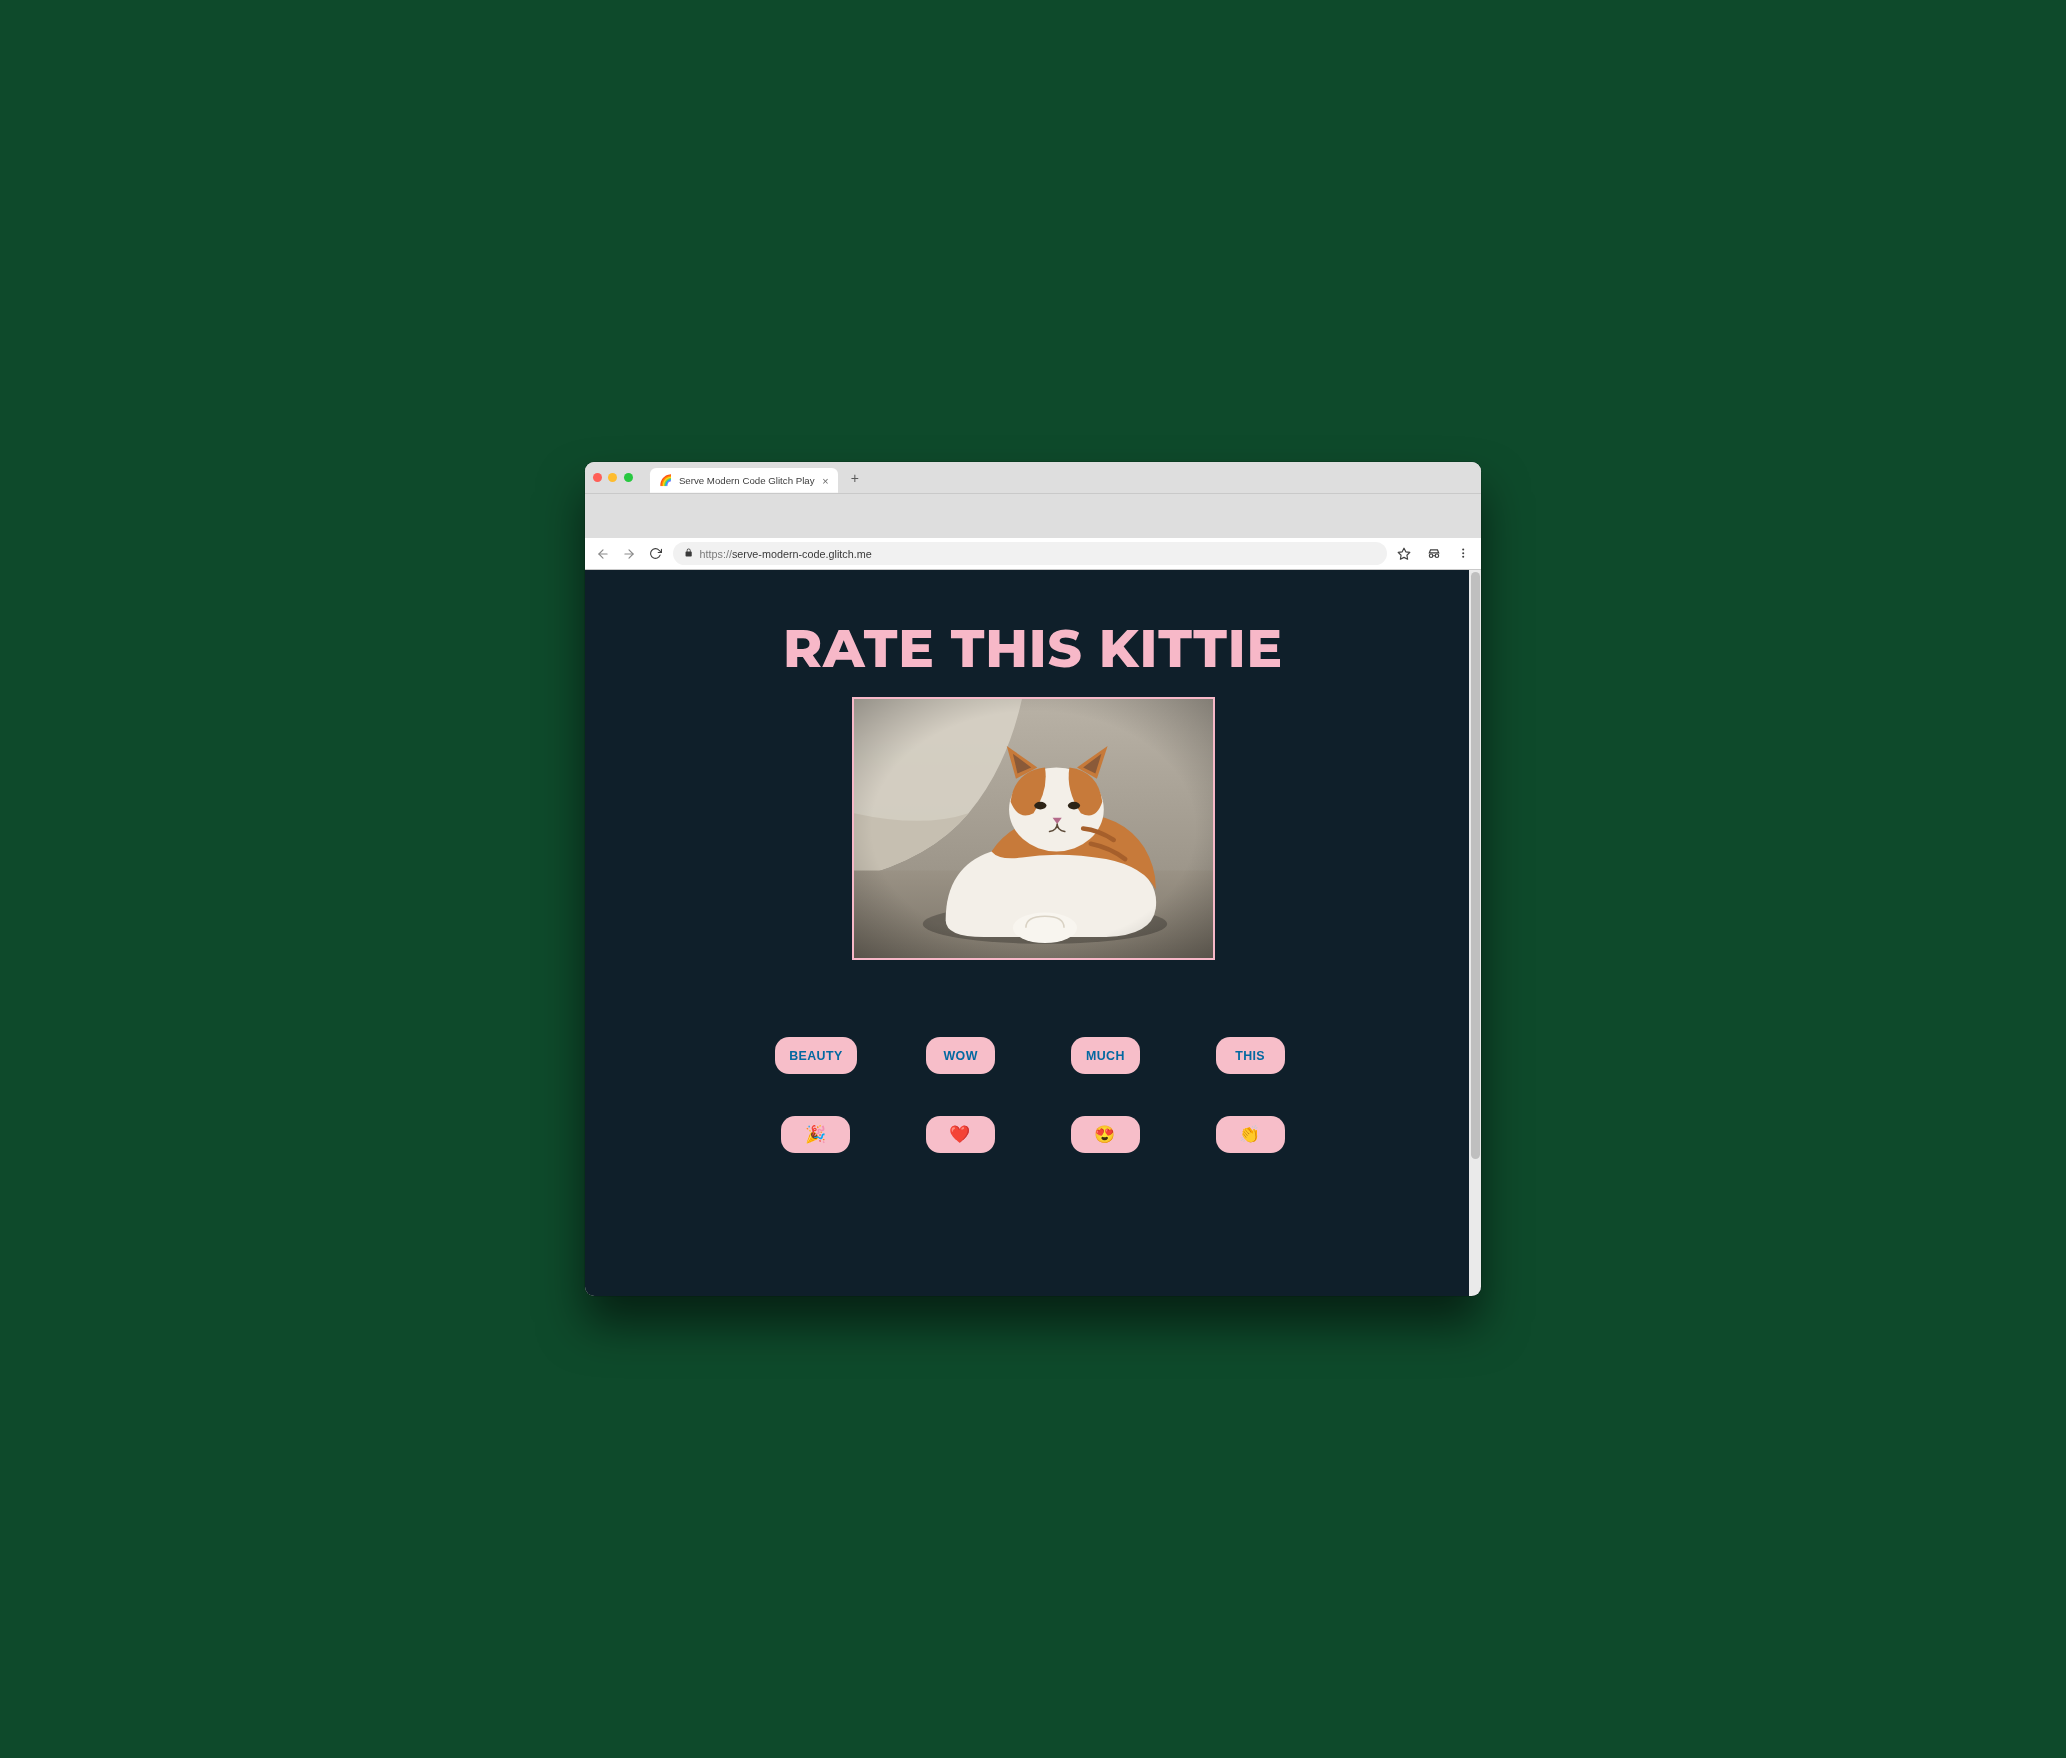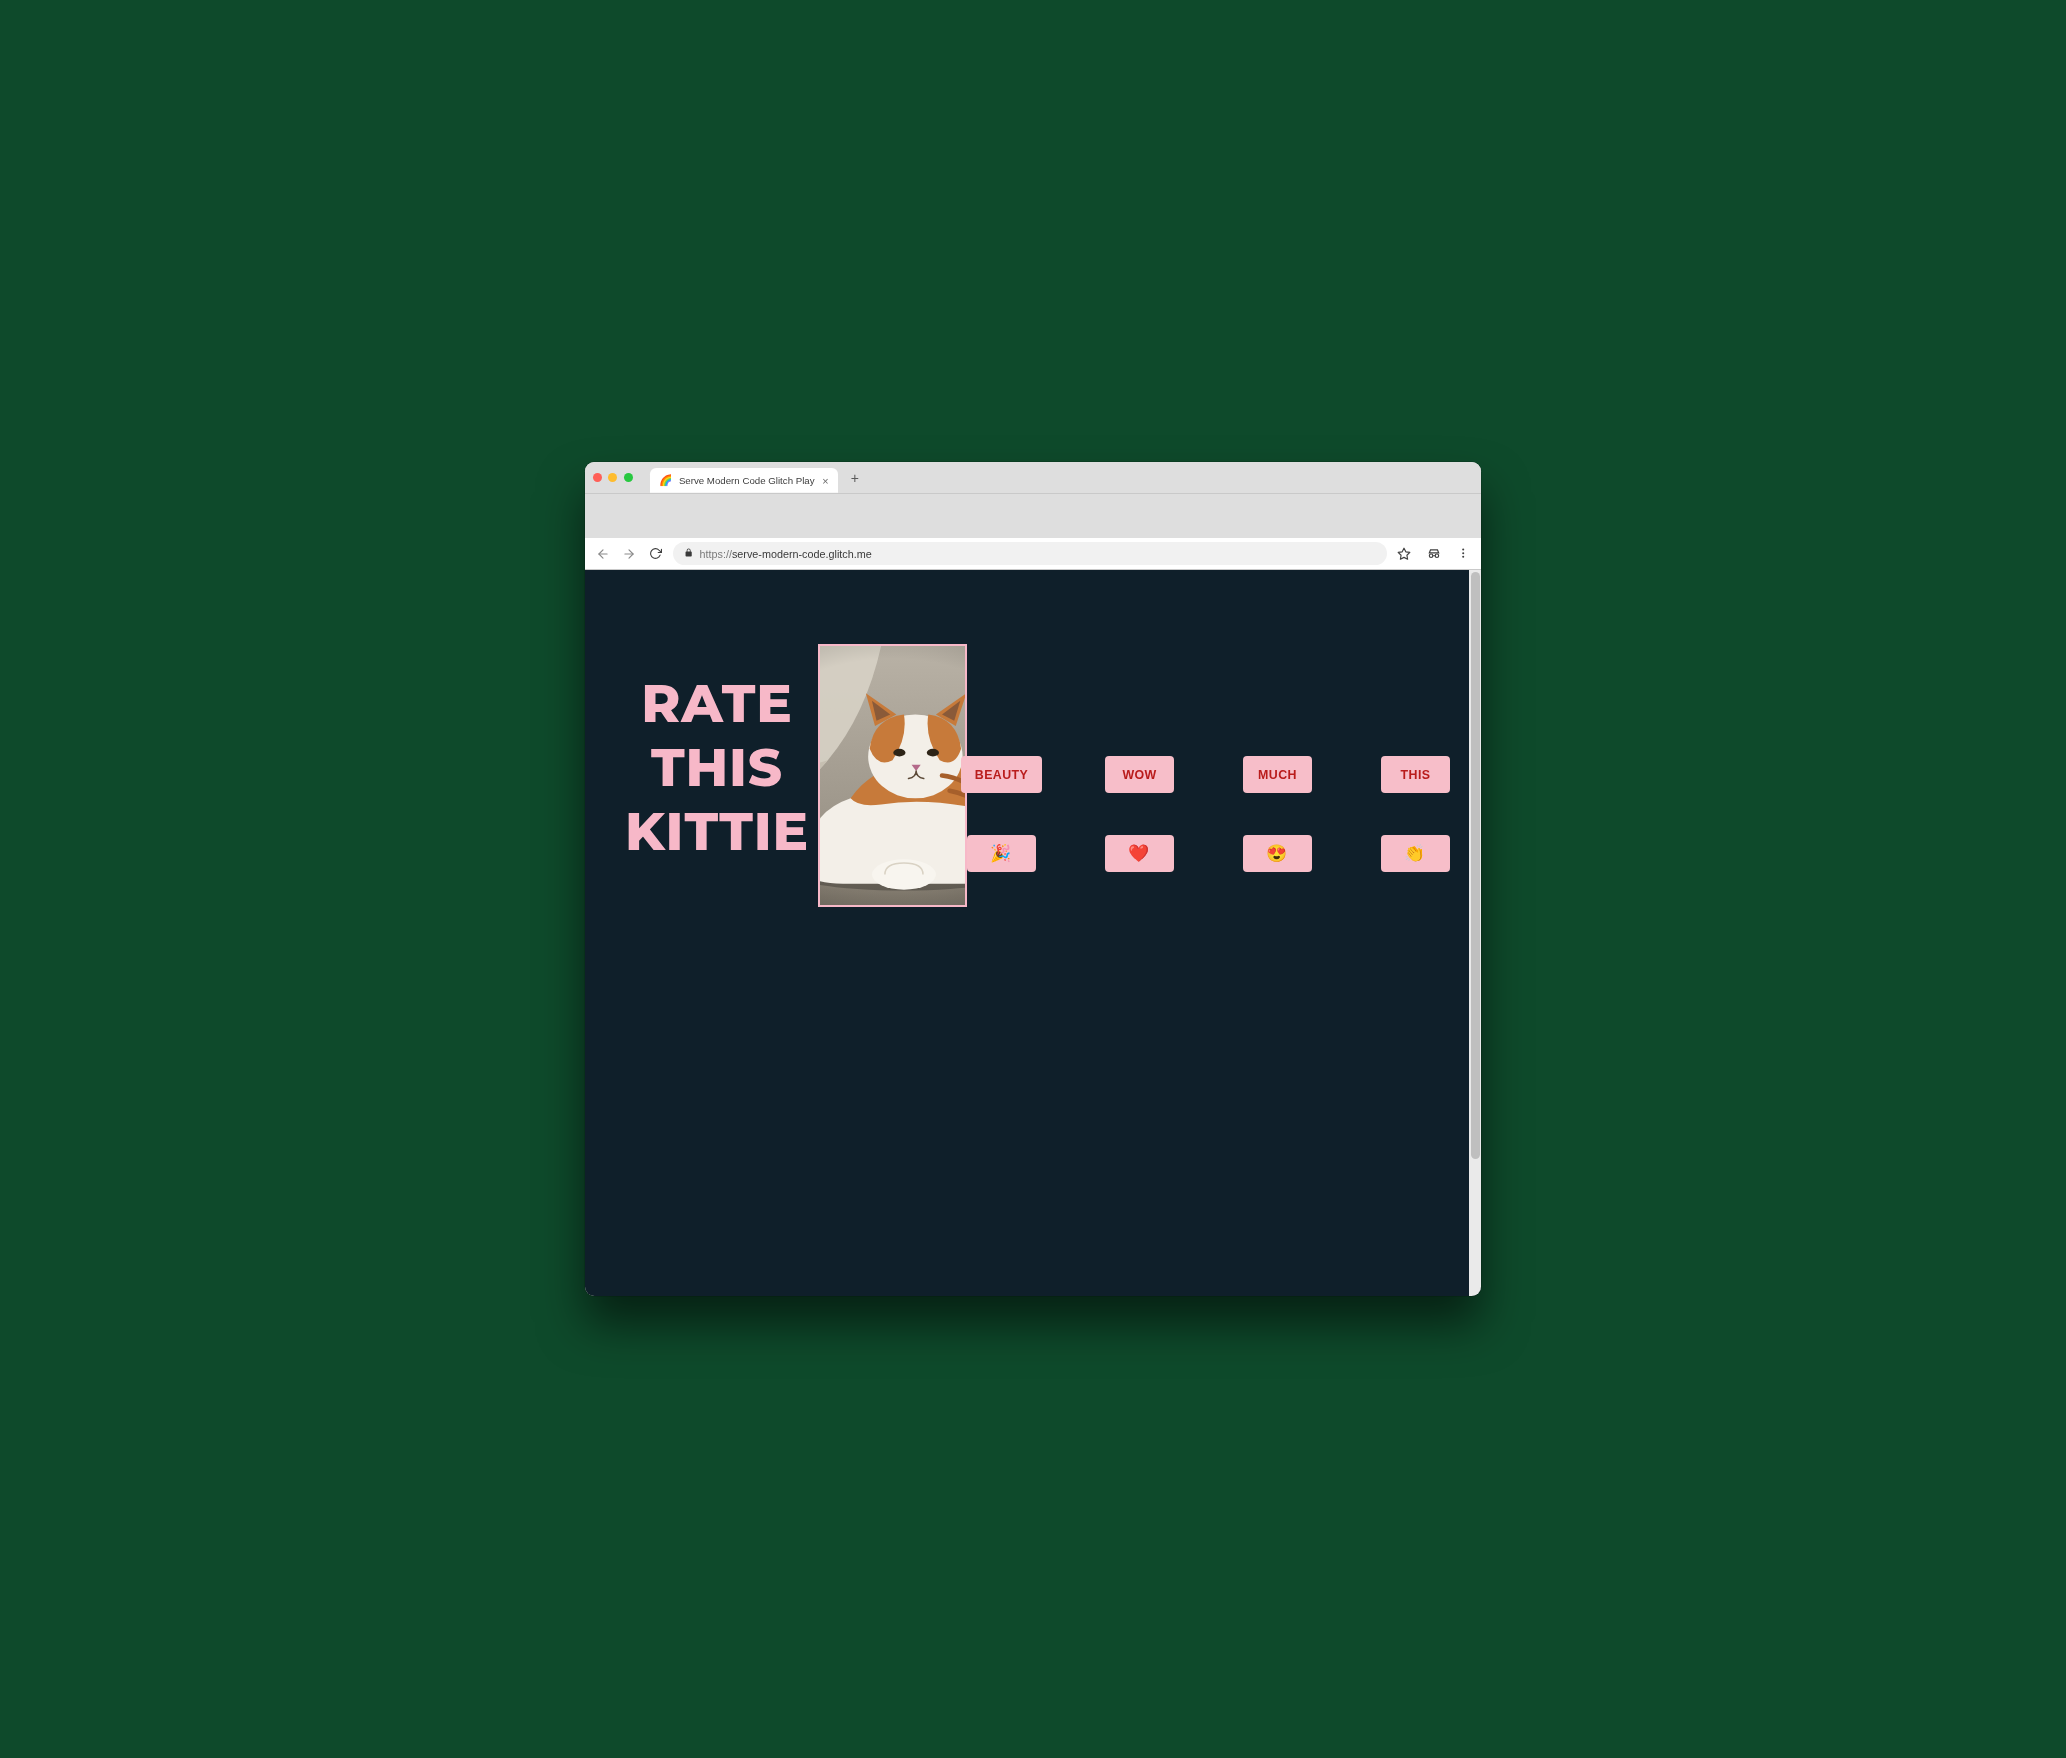--- a/index.html
+++ b/index.html
@@ -100,21 +100,21 @@
   .scrollbar-track{
     position:absolute;right:0;top:0;bottom:0;width:11.6px;
     background:#eaeaea;
   }
   .scrollbar-thumb{
     position:absolute;left:1.5px;right:1.5px;top:1.5px;height:587px;
     background:#bfbfbf;border-radius:4.6px;
   }
   .content{
     padding:46px 31px 93px;
-    display:flex;flex-direction:row;align-items:center;margin-top:28px;
+    display:flex;flex-direction:column;align-items:center;
   }
   .heading{
     color:var(--pink);
     font-weight:800;
     font-size:53px;
     letter-spacing:0.8px;
     margin:0 0 17px;
     text-align:center;
     font-family:Futura,"Avenir Next","Montserrat","Segoe UI",Helvetica,Arial,sans-serif;
   }
@@ -130,26 +130,26 @@
     margin-top:77px;
     width:510px;
     display:grid;
     grid-template-columns:repeat(4,1fr);
     column-gap:69px;
     row-gap:42px;
     justify-items:center;
   }
   .btn{
     background:var(--pink-light);
-    color:#b91c1c;
+    color:#0369a1;
     font-weight:700;
     font-size:12.4px;
     letter-spacing:0.4px;
     border:none;
-    border-radius:4px;
+    border-radius:14px;
     height:37px;
     min-width:69px;
     padding:16px 14px;
     display:flex;align-items:center;justify-content:center;
     cursor:pointer;
     font-family:inherit;
   }
   .btn.emoji{font-size:17px;font-weight:400;}
 </style>
 </head>

